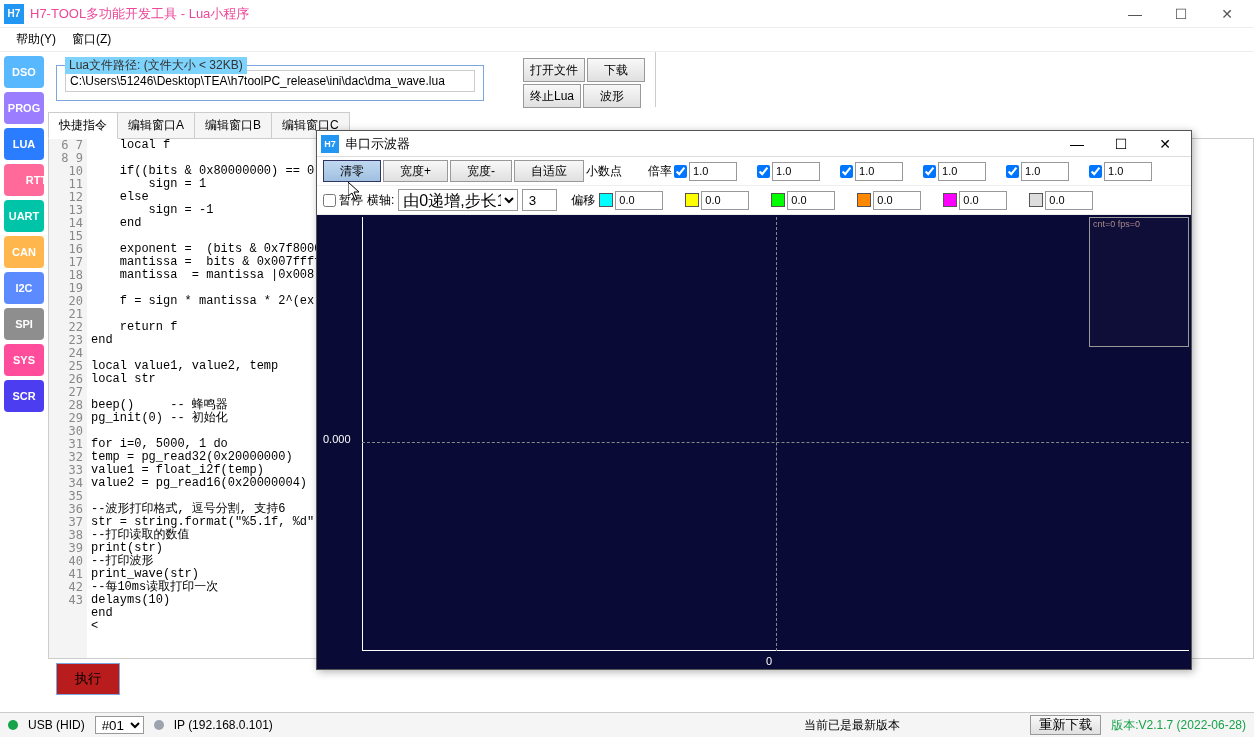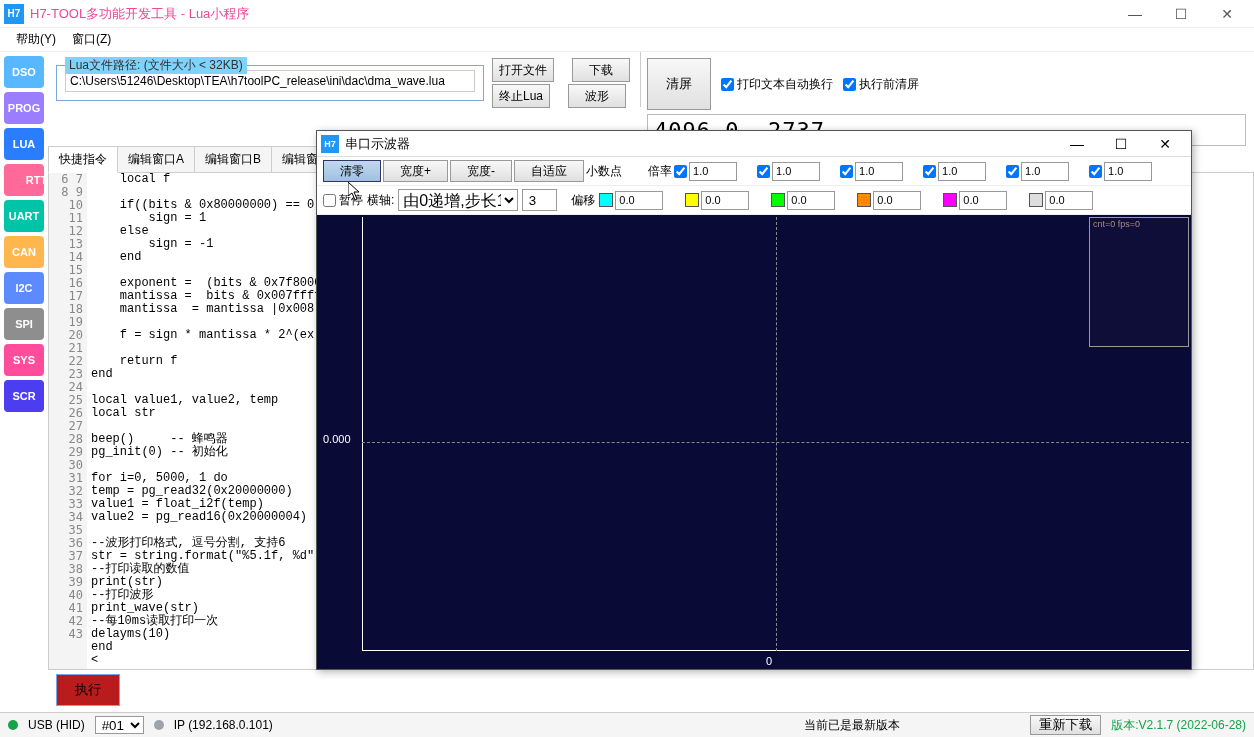--- a/index.html
+++ b/index.html
@@ -18,21 +18,21 @@
 .sidebtn { width: 40px; height: 32px; color: #fff; font-weight: bold; font-size: 11px; display: flex; align-items: center; justify-content: center; border-radius: 4px; cursor: pointer; }
 
 .content { flex: 1; display: flex; flex-direction: column; position: relative; }
 
 .filebar { padding: 6px 8px 4px 8px; display: flex; align-items: center; gap: 4px; }
 .fileframe { border: 1px solid #7aa7de; padding: 4px 8px 8px 8px; position: relative; }
 .filelabel { position: absolute; top: -9px; left: 8px; background: #7dd3fc; padding: 0 4px; font-size: 12px; color: #333; }
 .filepath { width: 410px; height: 22px; border: 1px solid #ccc; background: #fff; padding: 2px 4px; font-size: 12px; }
 
 .btns-col { display: flex; flex-direction: column; gap: 2px; margin-left: 4px; }
-.btns-row { display: flex; gap: 18px; }
+.btns-row { display: flex; gap: 2px; margin-left: 31px; }
 .sbtn { height: 24px; min-width: 58px; padding: 0 6px; border: 1px solid #999; background: linear-gradient(#f8f8f8,#e0e0e0); font-size: 12px; cursor: pointer; }
 
 .rightpanel { flex: 1; display: flex; flex-direction: column; padding: 6px 8px 0 4px; gap: 4px; }
 .rightrow { display: flex; align-items: center; gap: 10px; }
 .bigbtn { width: 64px; height: 52px; border: 1px solid #999; background: linear-gradient(#f8f8f8,#e0e0e0); font-size: 13px; cursor: pointer; }
 .chk { display: flex; align-items: center; gap: 3px; }
 .outbox { border: 1px solid #bbb; background: #fff; font-size: 22px; font-family: Consolas, monospace; padding: 0 6px; height: 32px; display: flex; align-items: center; letter-spacing: 1px; }
 
 .tabs { display: flex; border-bottom: 1px solid #ccc; padding-left: 0; }
 .tab { padding: 4px 10px; border: 1px solid #ccc; border-bottom: none; background: #f5f5f5; margin-right: -1px; font-size: 12px; cursor: pointer; }
@@ -128,34 +128,20 @@
             <button class="sbtn">打开文件</button>
             <button class="sbtn">下载</button>
           </div>
           <div class="btns-row">
             <button class="sbtn">终止Lua</button>
             <button class="sbtn">波形</button>
           </div>
         </div>
       </div>
       <div class="vsep"></div>
-      <div class="rightpanel">
-        <div class="rightrow">
-          <button class="bigbtn">清屏</button>
-          <label class="chk">
-              <input type="checkbox" checked="" style=""> 
-              <span>打印文本自动换行</span>
-            </label>
-          <label class="chk">
-              <input type="checkbox" checked="" style=""> 
-              <span>执行前清屏</span>
-            </label>
-        </div>
-        <div class="outbox">4096.0, 2737</div>
-      </div>
     </div>
 
     <div class="tabs" id="tabs">
         <div class="tab active">快捷指令</div>
         <div class="tab">编辑窗口A</div>
         <div class="tab">编辑窗口B</div>
         <div class="tab">编辑窗口C</div>
       </div>
 
     <div class="editor-wrap">

